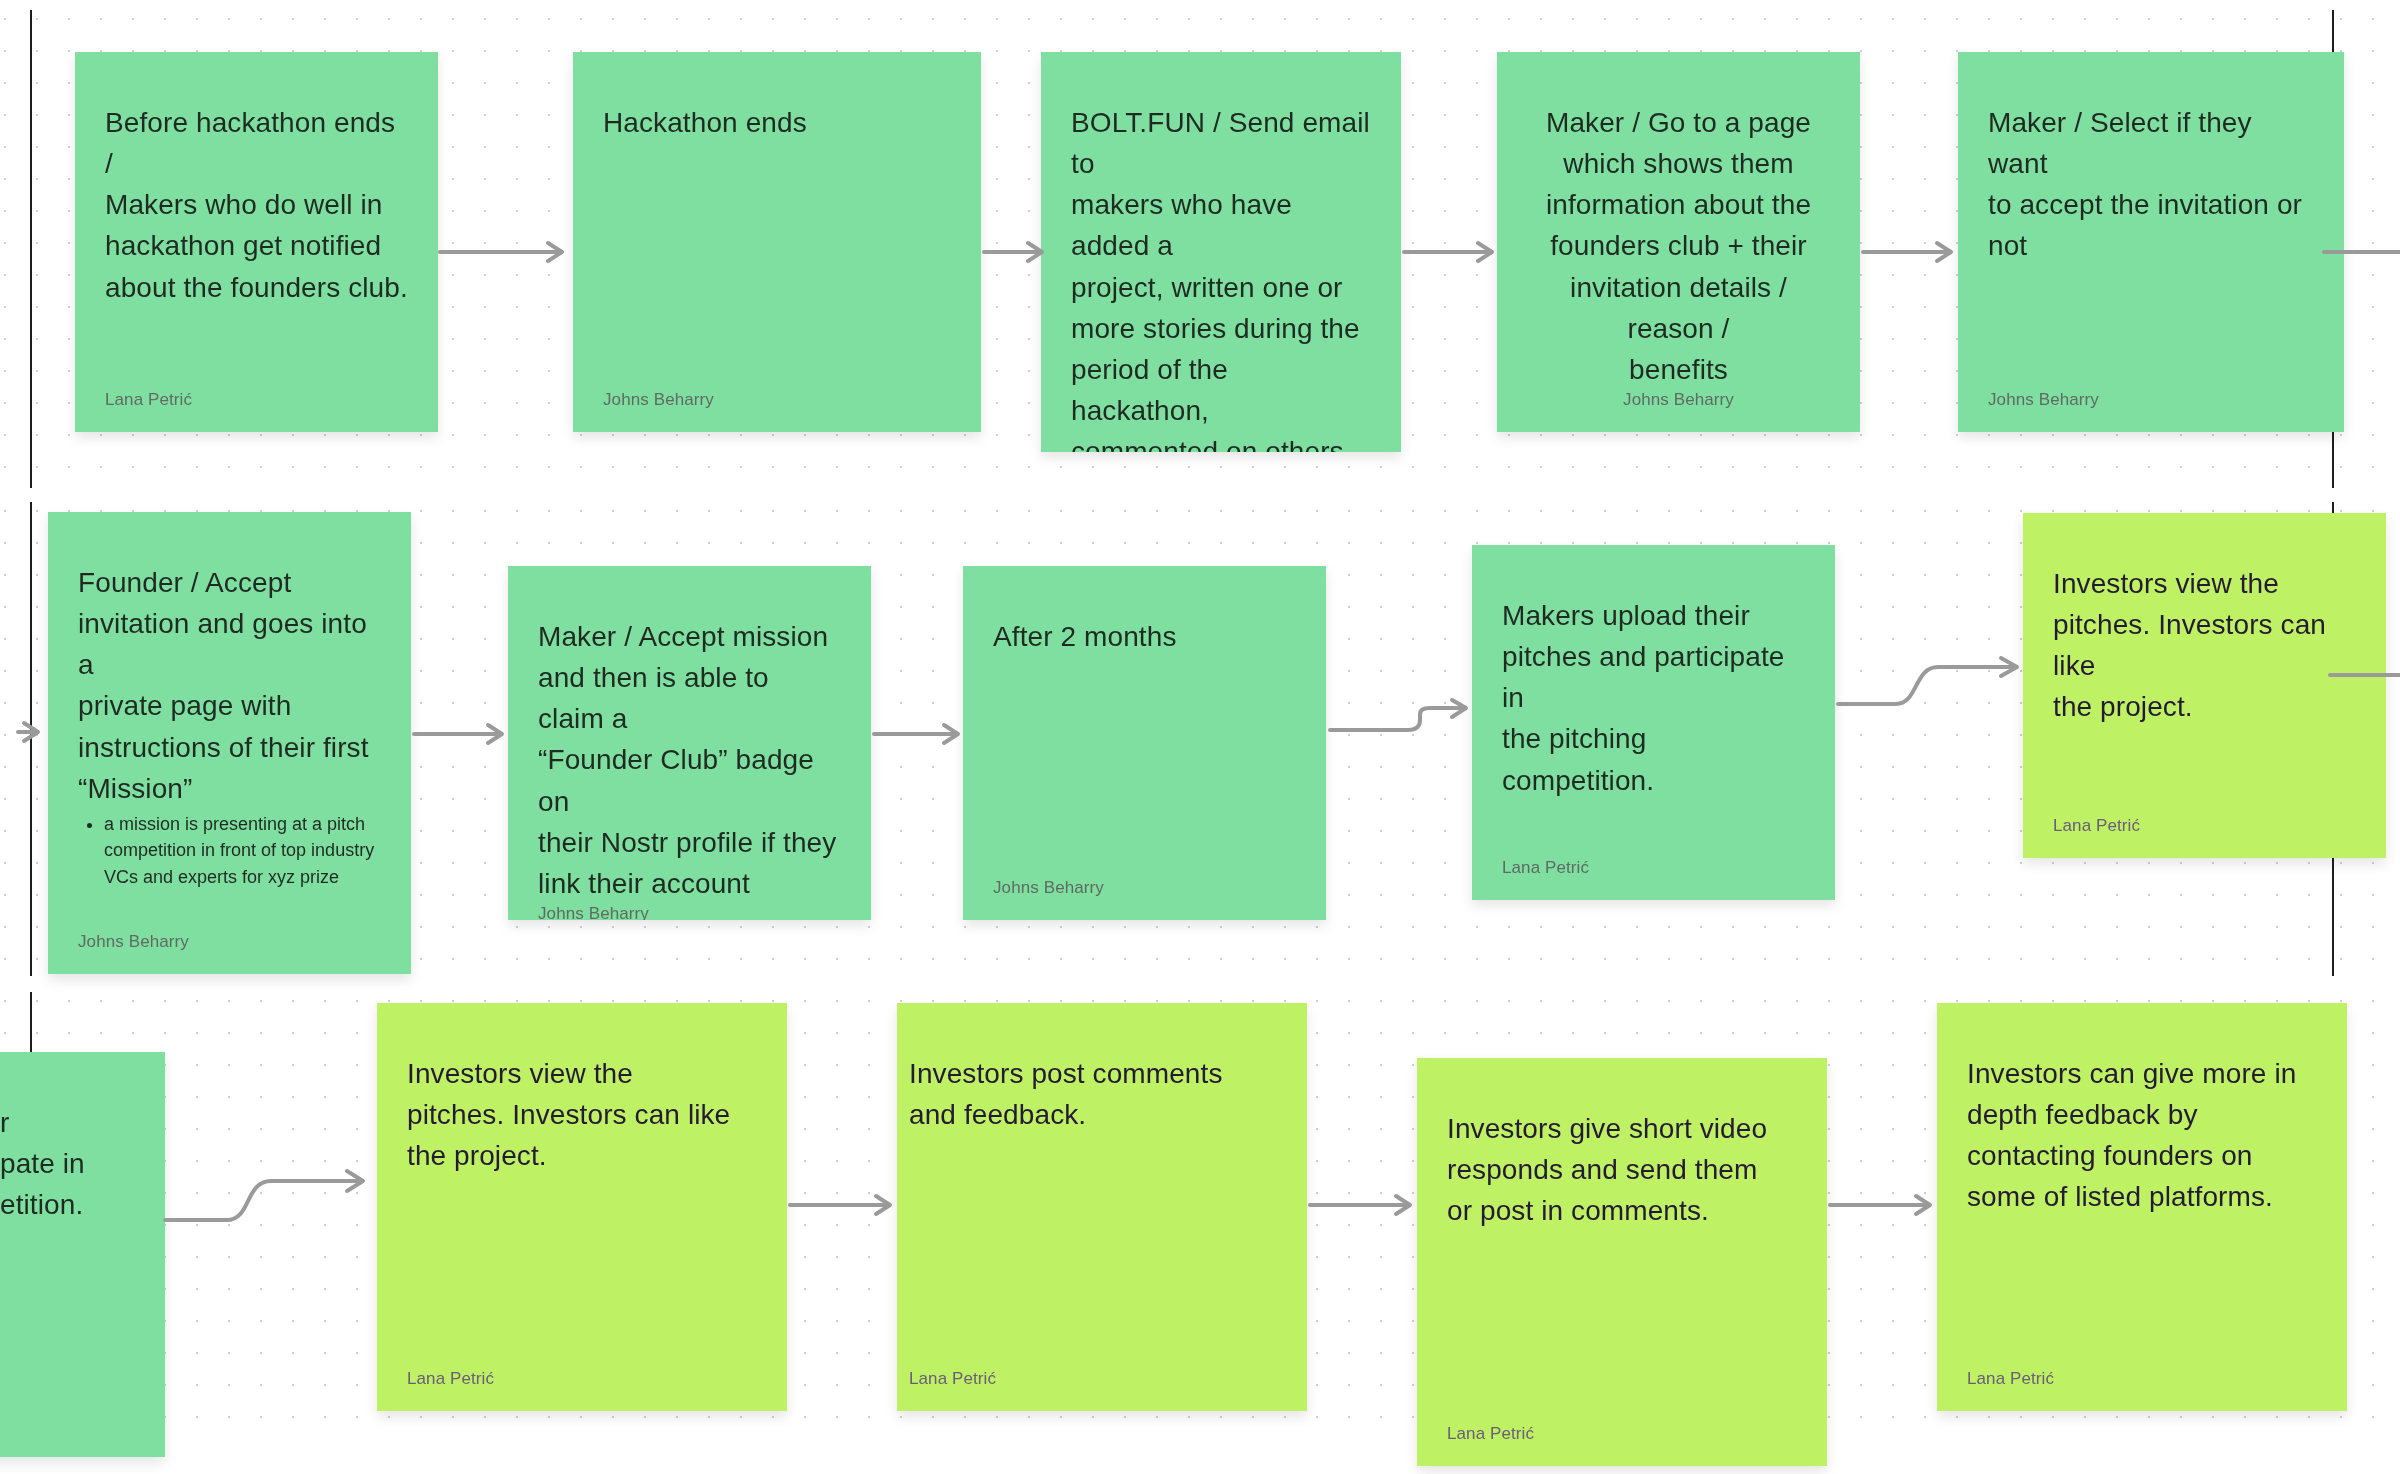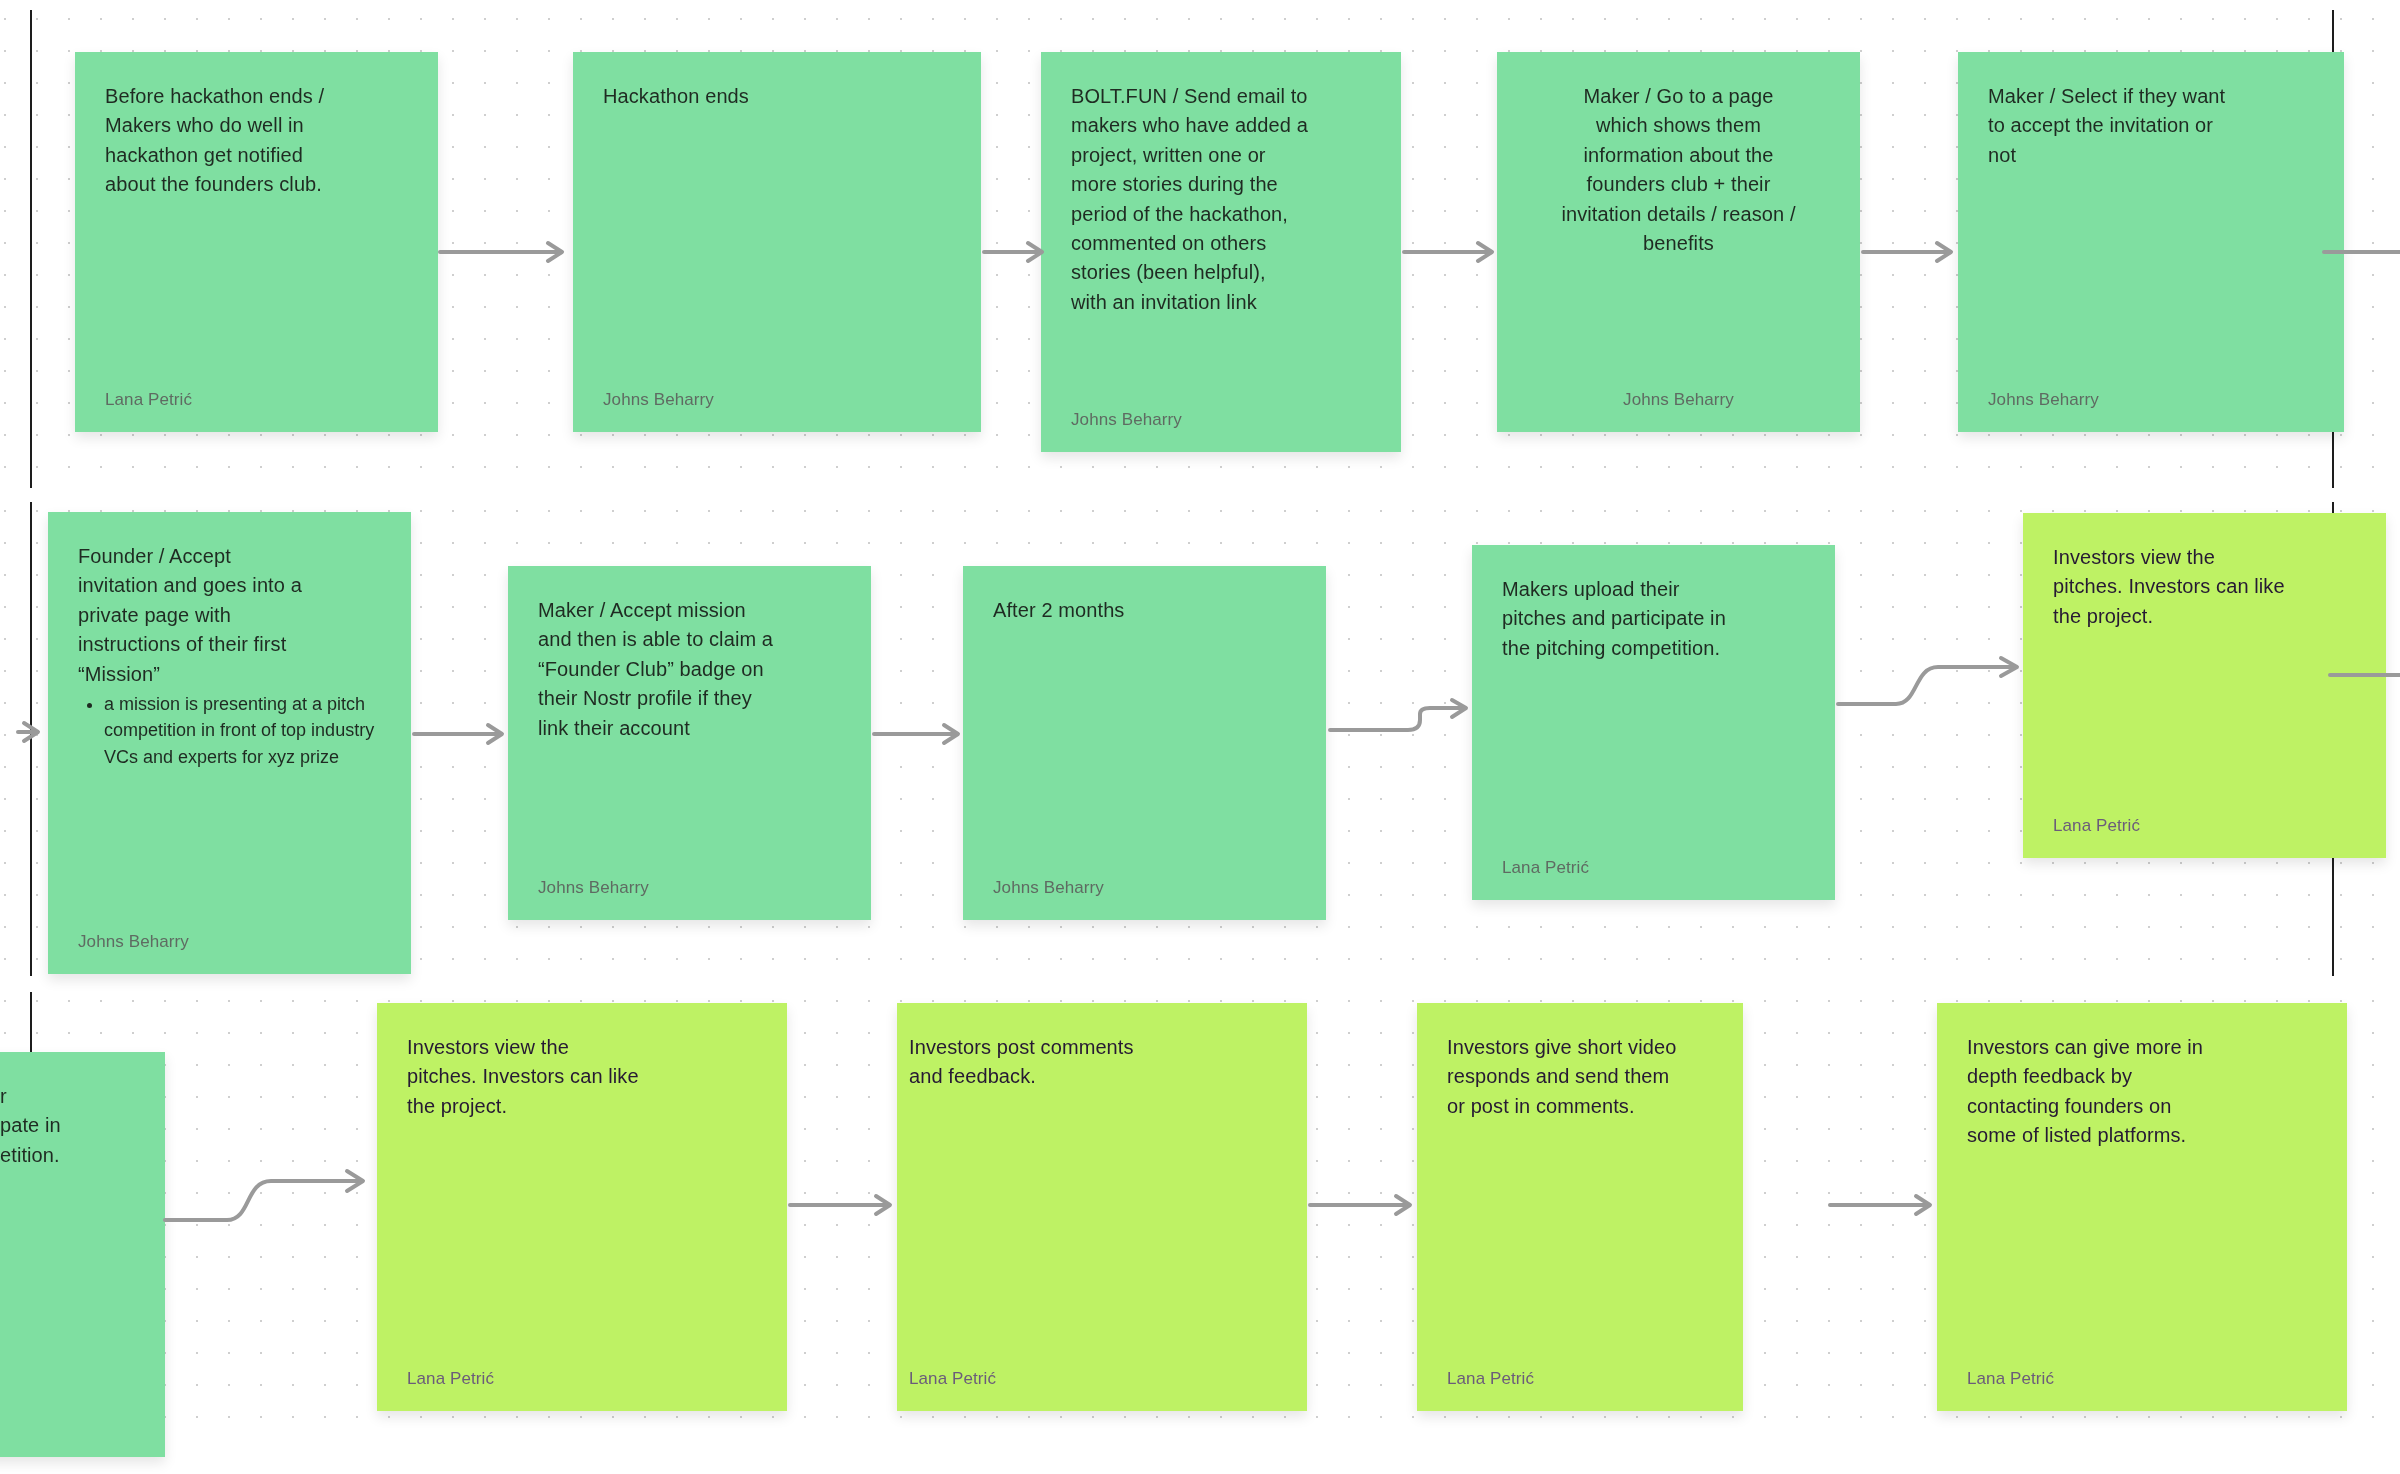--- a/index.html
+++ b/index.html
@@ -29,26 +29,27 @@
     box-shadow:0 6px 12px rgba(0,0,0,0.10);
     display:flex;
     flex-direction:column;
     overflow:hidden;
   }
   .card.green  {background:#7ededd;}
   .card.green  {background:#7fdfa1;}
   .card.purple {background:#bef264;}
 
   .card .body{
-    font-size:20px;
+    font-size:28px;
     line-height:1.47;
     color:#1f2b22;
     letter-spacing:0.1px;
     white-space:pre-wrap;
     flex:0 0 auto;
+    margin-top:20px;
   }
   .card.purple .body{color:#261a33;}
 
   .card ul{
     margin:2px 0 0 0;
     padding-left:26px;
     font-size:18px;
     line-height:1.47;
     color:#1f2b22;
   }
@@ -265,21 +266,21 @@
 the project.</div>
   <div class="author">Lana Petrić</div>
 </div>
 
 <div class="card purple" style="left:897px;top:1003px;width:410px;height:408px;padding-left:12px;">
   <div class="body">Investors post comments
 and feedback.</div>
   <div class="author">Lana Petrić</div>
 </div>
 
-<div class="card purple" style="left:1417px;top:1003px;width:326px;height:408px;">
+<div class="card purple" style="left:1417px;top:1058px;width:410px;height:408px;">
   <div class="body">Investors give short video
 responds and send them
 or post in comments.</div>
   <div class="author">Lana Petrić</div>
 </div>
 
 <div class="card purple" style="left:1937px;top:1003px;width:410px;height:408px;">
   <div class="body">Investors can give more in
 depth feedback by
 contacting founders on

